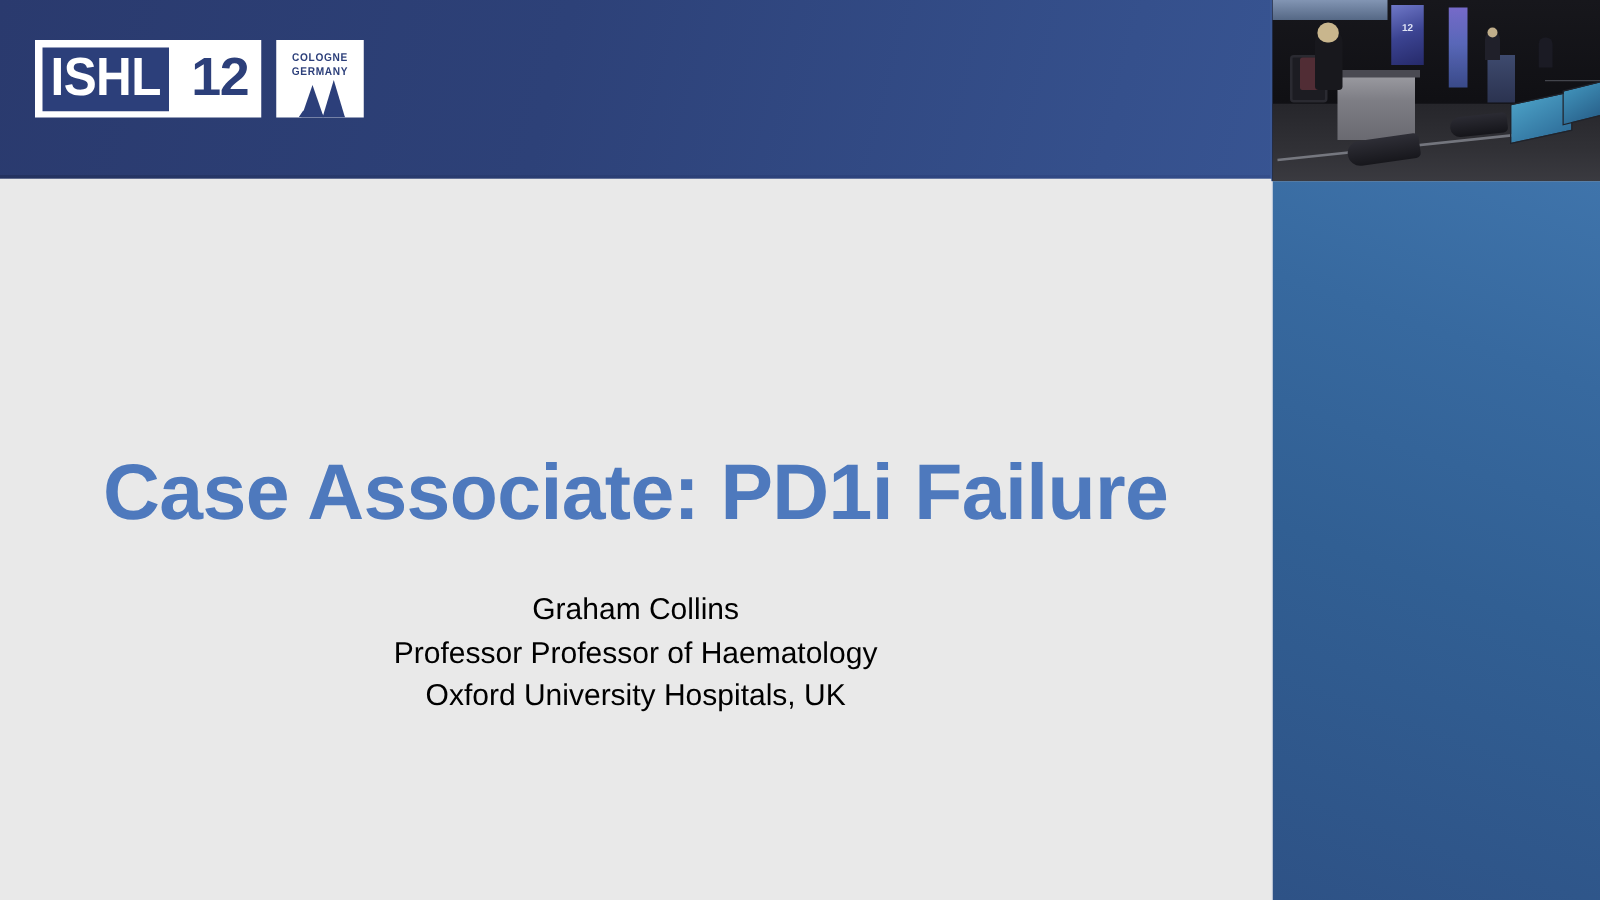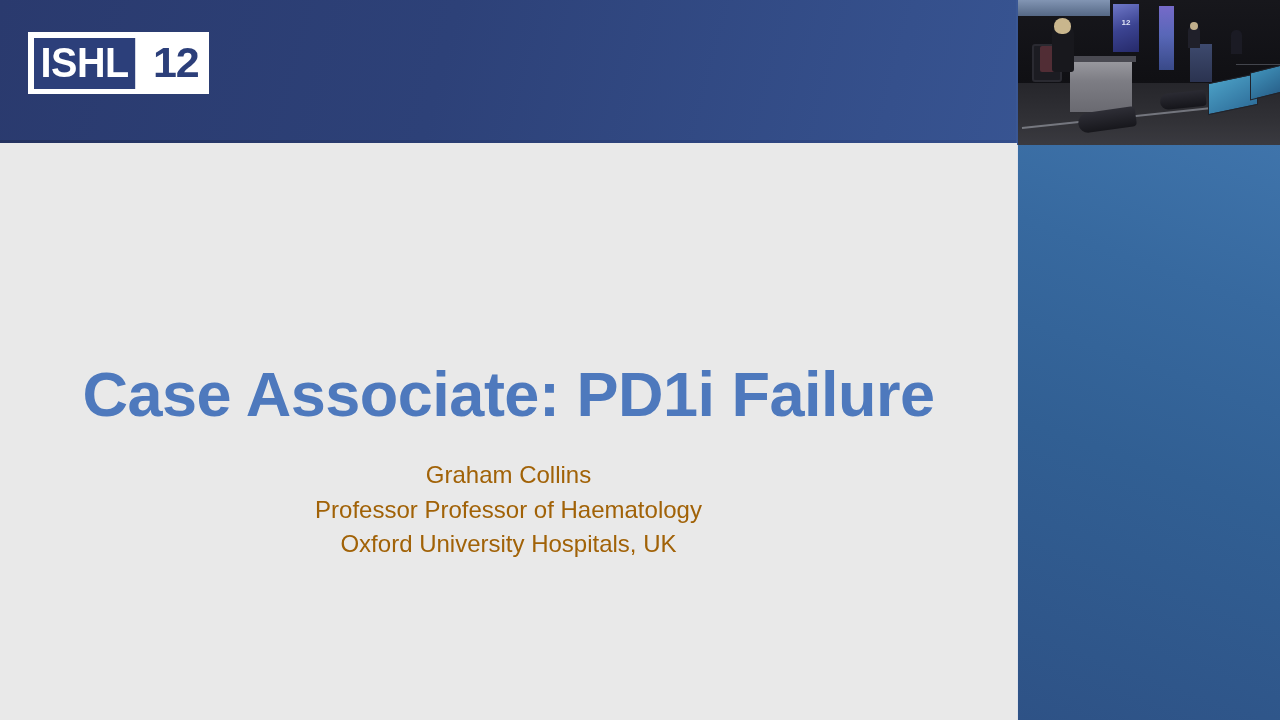--- a/index.html
+++ b/index.html
@@ -265,40 +265,49 @@
     font-family: "Liberation Sans", sans-serif;
     font-weight: bold;
     font-size: 63px;
     letter-spacing: -0.5px;
     white-space: nowrap;
   }
   .slide-subtitle {
     position: absolute;
     left: 0;
     right: 0;
-    top: 315px;
+    top: 328px;
     text-align: center;
-    color: #a16207;
+    color: #000000;
     font-family: "Liberation Sans", sans-serif;
     font-size: 24px;
     line-height: 34.5px;
     font-weight: normal;
   }
   .sub-line { display: block; }
 </style>
 </head>
 <body>
 
 <div id="slide">
 
   <div class="header-bar">
     <div class="logo">
       <div class="logo-main">
         <span class="logo-ishl">ISHL</span>
         <span class="logo-12">12</span>
+      </div>
+      <div class="logo-city">
+        <div class="logo-city-text">
+          <span>COLOGNE</span><br>
+          <span>GERMANY</span>
+        </div>
+        <div class="spire left"></div>
+        <div class="spire right"></div>
+        <div class="spire-base"></div>
       </div>
     </div>
   </div>
 
   <div class="video-feed">
     <div class="v-backdrop"></div>
     <div class="v-screen"></div>
     <div class="v-col-purple"></div>
     <div class="v-banner">
       <div class="v-banner-12">12</div>

